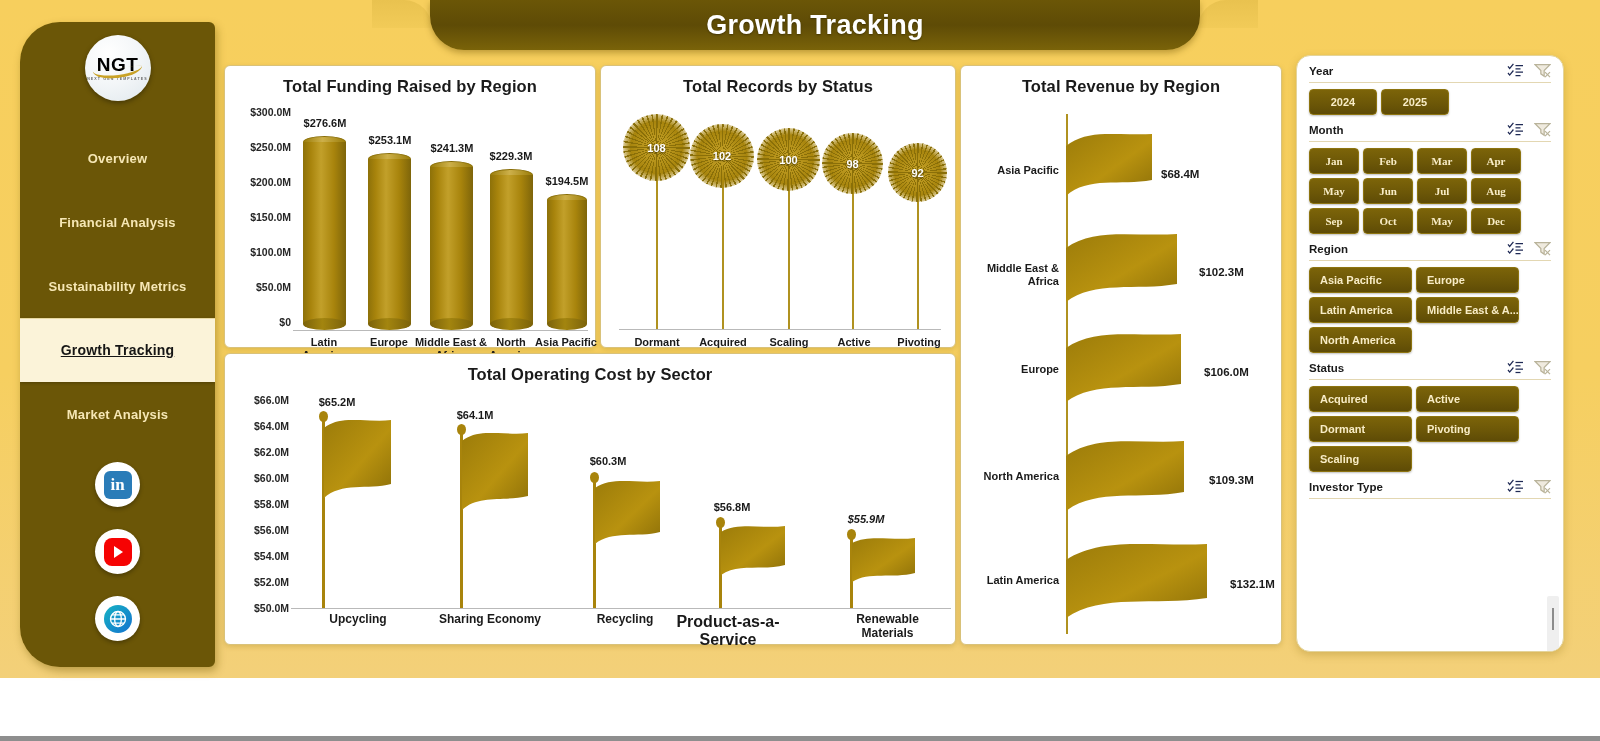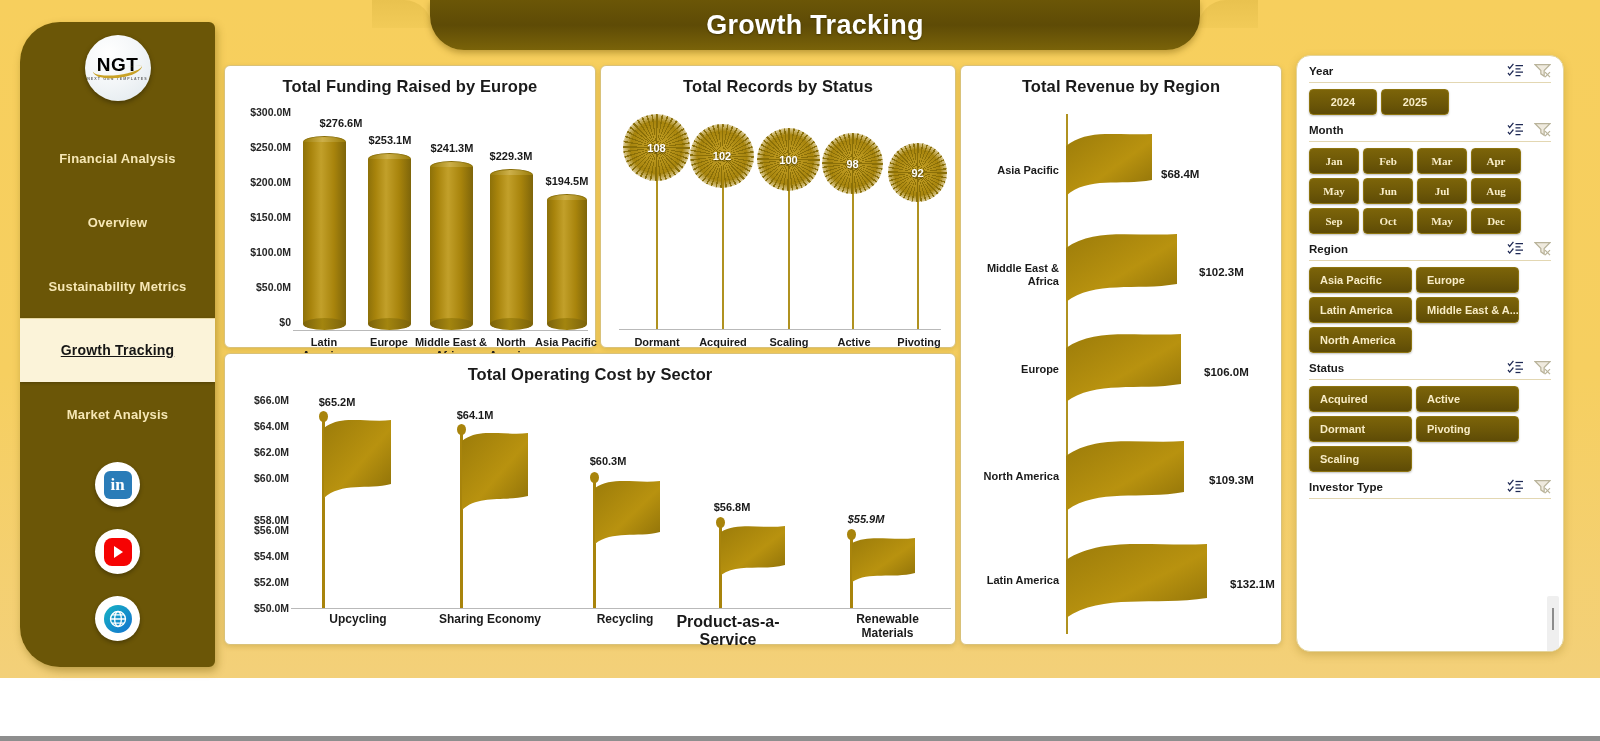--- a/index.html
+++ b/index.html
@@ -208,24 +208,24 @@
 
   <div class="sidebar">
     <div class="logo-wrap">
       <div class="logo-ngt">NGT</div>
       <div class="logo-swoosh"></div>
       <div class="logo-sub">NEXT GEN TEMPLATES</div>
     </div>
 
     <div class="nav">
       <div class="nav-item">
+        <span>Overview</span>
+      </div>
+      <div class="nav-item">
         <span>Financial Analysis</span>
-      </div>
-      <div class="nav-item">
-        <span>Overview</span>
       </div>
       <div class="nav-item">
         <span>Sustainability Metrics</span>
       </div>
       <div class="nav-item active">
         <span>Growth Tracking</span>
       </div>
       <div class="nav-item">
         <span>Market Analysis</span>
       </div>
@@ -250,21 +250,21 @@
               <line x1="4.6" y1="17" x2="19.4" y2="17"></line>
           </svg>
         </div>
       </div>
     </div>
   </div>
 
   <div class="content">
 
     <div class="card" id="card-funding">
-      <div class="card-title">Total Funding Raised by Europe</div>
+      <div class="card-title">Total Funding Raised by Region</div>
 
       <div style="position:absolute; left:8px; top:38px; width:58px; height:210px;">
         <div class="yaxis-label" style="top:8px;">$300.0M</div>
         <div class="yaxis-label" style="top:43px;text-align:center;">$250.0M</div>
         <div class="yaxis-label" style="top:78px;">$200.0M</div>
         <div class="yaxis-label" style="top:113px;">$150.0M</div>
         <div class="yaxis-label" style="top:148px;">$100.0M</div>
         <div class="yaxis-label" style="top:183px;">$50.0M</div>
         <div class="yaxis-label" style="top:218px;">$0</div>
       </div>
@@ -290,21 +290,21 @@
         <div class="cap"></div>
           <div class="body"></div>
           <div class="foot"></div>
       </div>
       <div class="cyl" style="left:322px; top:128px; width:40px; height:136px;">
         <div class="cap"></div>
           <div class="body"></div>
           <div class="foot"></div>
       </div>
 
-      <div class="dl" style="left:81px;  top:51px;  width:70px;">$276.6M</div>
+      <div class="dl" style="left:65px;  top:51px;  width:70px;">$276.6M</div>
       <div class="dl" style="left:130px; top:68px;  width:70px;">$253.1M</div>
       <div class="dl" style="left:192px; top:76px;  width:70px;">$241.3M</div>
       <div class="dl" style="left:251px; top:84px;  width:70px;">$229.3M</div>
       <div class="dl" style="left:307px; top:109px; width:70px;">$194.5M</div>
 
       <div class="cat" style="left:66px;  top:270px; width:66px;">Latin America</div>
       <div class="cat" style="left:133px; top:270px; width:62px;">Europe</div>
       <div class="cat" style="left:189px; top:270px; width:74px;">Middle East &amp; Africa</div>
       <div class="cat" style="left:256px; top:270px; width:60px;">North America</div>
       <div class="cat" style="left:310px; top:270px; width:62px;">Asia Pacific</div>
@@ -416,21 +416,21 @@
     </div>
 
     <div class="card" id="card-opcost">
       <div class="card-title">Total Operating Cost by Sector</div>
 
       <div style="position:absolute; left:6px; top:38px; width:58px; height:212px;">
         <div class="yaxis-label" style="top:8px;">$66.0M</div>
         <div class="yaxis-label" style="top:34px;">$64.0M</div>
         <div class="yaxis-label" style="top:60px;">$62.0M</div>
         <div class="yaxis-label" style="top:86px;">$60.0M</div>
-        <div class="yaxis-label" style="top:128px;padding-left:24px;">$58.0M</div>
+        <div class="yaxis-label" style="top:112px;padding-left:24px;">$58.0M</div>
         <div class="yaxis-label" style="top:138px;">$56.0M</div>
         <div class="yaxis-label" style="top:164px;">$54.0M</div>
         <div class="yaxis-label" style="top:190px;">$52.0M</div>
         <div class="yaxis-label" style="top:216px;">$50.0M</div>
       </div>
 
       <div class="baseline" style="left:66px; top:254px; width:660px;"></div>
 
       <div class="flagpole" style="left:97px;  top:63px;  height:191px;"></div>
       <div class="finial" style="left:94px;  top:57px;"></div>

